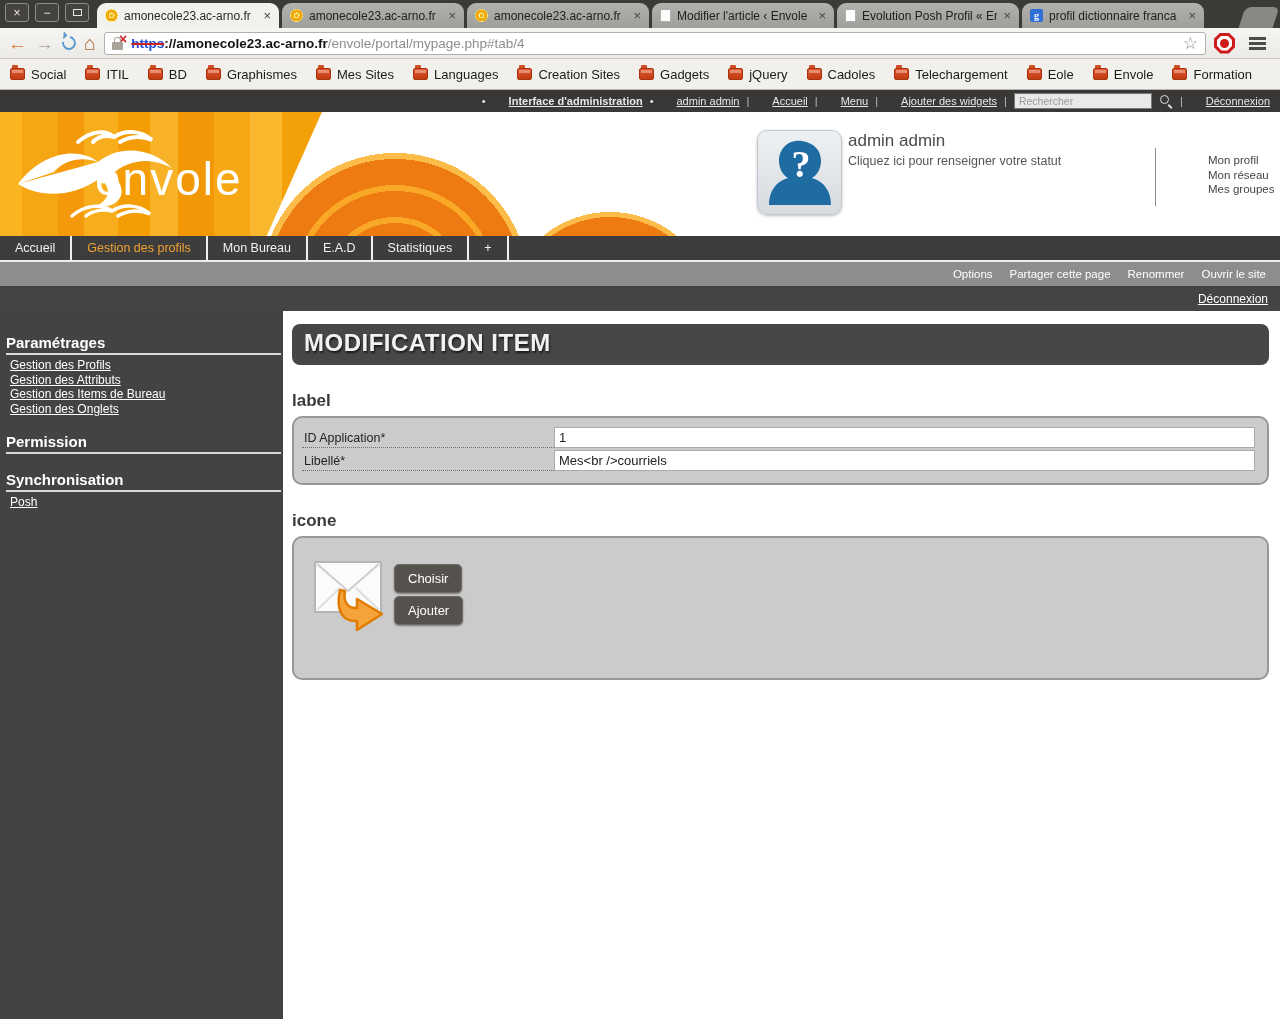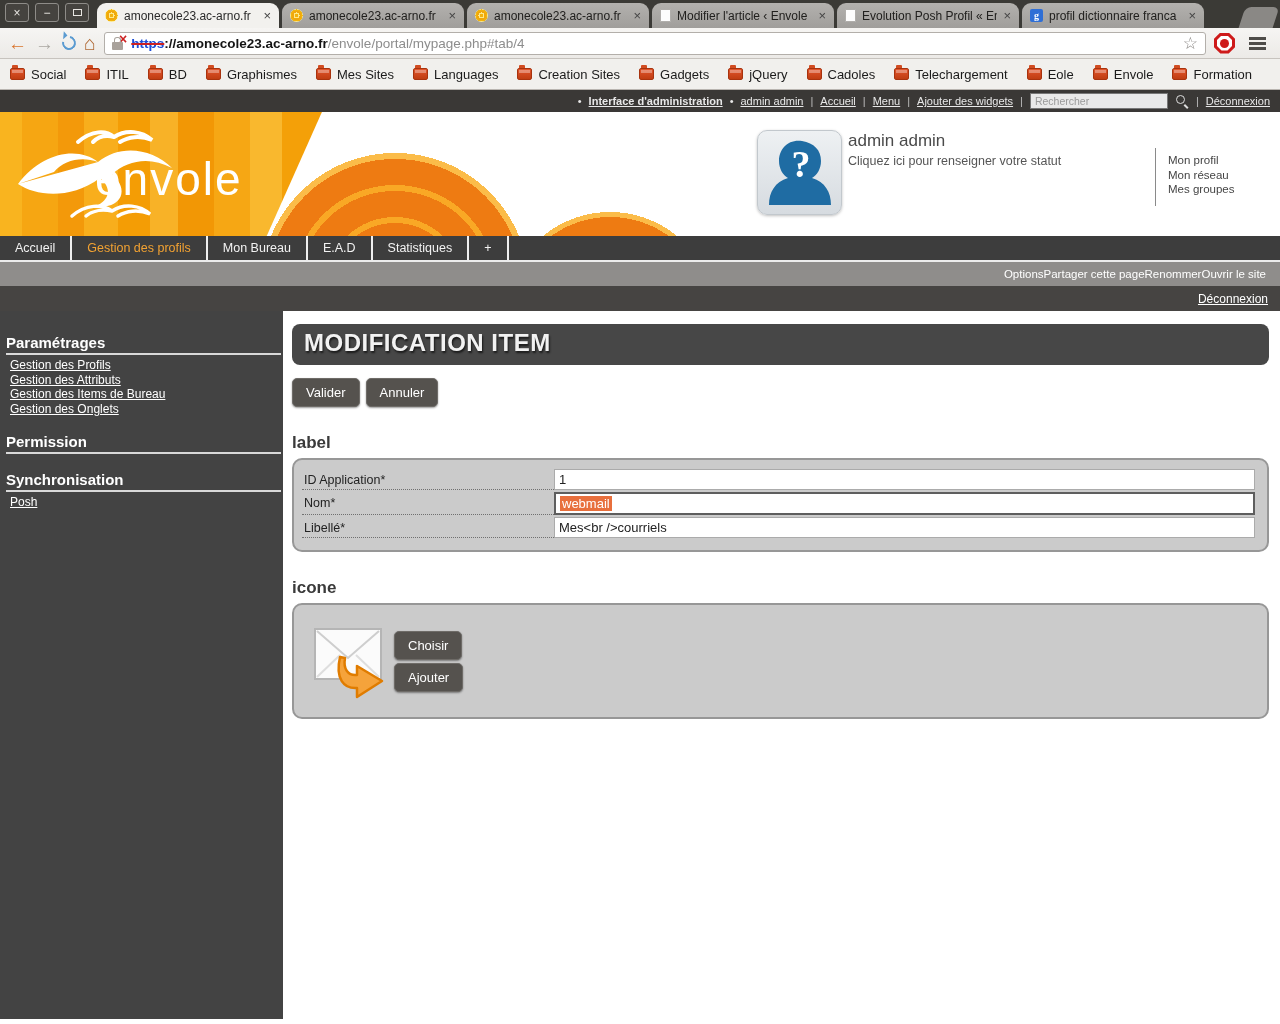--- a/index.html
+++ b/index.html
@@ -51,21 +51,21 @@
 
   .bookmarks { height:31px; background:#f1f0ed; border-bottom:1px solid #b9b5b0; display:flex; align-items:center; padding:0 10px; gap:19px; }
   .bm { display:flex; align-items:center; gap:6px; font-size:13px; color:#1b1b1b; white-space:nowrap; }
   .folder-icon { width:15px; height:12px; background:linear-gradient(#e2552b,#bf3d12); border:1px solid #a8330e; border-radius:2px; position:relative; flex:none; }
   .folder-icon::before { content:''; position:absolute; top:-4px; left:1px; width:6px; height:3px; background:#d14d22; border-radius:1px 1px 0 0; }
   .folder-icon::after { content:''; position:absolute; top:1px; left:1px; right:1px; height:3px; background:rgba(255,255,255,.35); }
 
   
   .adminbar { height:22px; background:#3a3836; display:flex; align-items:center; justify-content:flex-end;
               gap:7px; padding:0 10px; font-size:11px; color:#e8e8e8; }
-  .adminbar .lnk { color:#e8e8e8; text-decoration:underline; }
+  .adminbar .lnk { color:#e8e8e8; text-decoration:underline;margin-left:16px; }
   .adminbar .bold { font-weight:bold; }
   .adminbar .pipe { color:#bdbdbd; }
   .admin-search { width:138px; height:16px; border:1px solid #777; background:#e9e9e9; font-size:10.5px; padding:0 4px; color:#333; font-family:"Liberation Sans",sans-serif; }
   .admin-search::placeholder { color:#9a9a9a; }
   .mag-icon { width:14px; height:14px; position:relative; flex:none; }
   .mag-icon::before { content:''; position:absolute; left:1px; top:1px; width:7px; height:7px; border:1.5px solid #ddd; border-radius:50%; }
   .mag-icon::after { content:''; position:absolute; left:10px; top:10px; width:5px; height:1.8px; background:#ddd; transform:rotate(45deg); transform-origin:0 0; }
 
   
   .pheader { height:124px; position:relative; background:#fff; overflow:hidden; }
@@ -78,28 +78,28 @@
       radial-gradient(circle at 610px 205px, #f9a825 0 10px, #ee7b12 10px 26px, #f9a825 26px 31px, #ee7b12 31px 50px, #f9a825 50px 55px, #ee7b12 55px 76px, #f9a825 76px 81px, #ee7b12 81px 100px, #fbbc49 100px 105px, rgba(255,255,255,0) 105px),
       radial-gradient(circle at 748px 215px, #f9a825 0 8px, #ee7b12 8px 20px, #f9a825 20px 25px, #ee7b12 25px 42px, #f9a825 42px 47px, #ee7b12 47px 64px, #f9a825 64px 69px, #ee7b12 69px 84px, #fbbc49 84px 89px, rgba(255,255,255,0) 89px); }
   .hdr-logo { position:absolute; left:0; top:0; width:340px; height:124px; }
   .logo-text { position:absolute; left:95px; top:40px; color:#fff; font-size:46px; letter-spacing:2px; font-weight:normal; }
   .birds-svg { position:absolute; left:0; top:0; }
   .user-avatar { position:absolute; left:757px; top:18px; width:85px; height:85px; border-radius:10px;
     background:linear-gradient(#eef1f3,#d6dbe0); border:1px solid #c2c8cd; box-shadow:0 1px 3px rgba(0,0,0,.25); overflow:hidden; }
   .user-name { position:absolute; left:848px; top:19px; font-size:17px; color:#4a4a4a; }
   .user-status { position:absolute; left:848px; top:42px; font-size:12.5px; color:#555; }
   .hdr-vdivider { position:absolute; left:1155px; top:36px; width:1px; height:58px; background:#8a8a8a; }
-  .profile-links { position:absolute; left:1168px; top:41px; font-size:11.5px; color:#454545; }
+  .profile-links { position:absolute; left:1208px; top:41px; font-size:11.5px; color:#454545; }
   .profile-links div { line-height:14.5px; }
 
   
   .pnav { height:26px; background:#3d3d3d; border-bottom:2px solid #ececec; display:flex; }
   .pnav-tab { height:100%; padding:0 15px; display:flex; align-items:center; font-size:12.5px; color:#f2f2f2; border-right:2px solid #efefef; }
   .pnav-tab.active { color:#f2a232; }
-  .actionsbar { height:22px; background:#8f8d8b; display:flex; align-items:center; justify-content:flex-end; padding:12px 14px; }
+  .actionsbar { height:22px; background:#8f8d8b; display:flex; align-items:center; justify-content:flex-end; gap:17px; padding:12px 14px; }
   .actionsbar span { font-size:11.5px; color:#fff; }
   .logoutbar { height:25px; background:#464442; display:flex; align-items:center; justify-content:flex-end; padding:0 12px; }
   .logoutbar a { color:#fff; font-size:12px; text-decoration:underline; }
 
   
   .content { display:flex; height:708px; }
   .sidebar { width:283px; background:#434343; color:#fff; padding-top:23px; flex:none; }
   .side-section { margin-bottom:17px; }
   .side-heading { font-size:15px; font-weight:bold; margin:0 2px 3px 6px; padding-bottom:2px; border-bottom:2px solid #d9d9d9; }
   .side-link { display:block; margin-left:10px; font-size:12px; line-height:14.5px; color:#fff; text-decoration:underline; }
@@ -112,21 +112,21 @@
   .btn { background:#55524e; border:1px solid #6e6b67; color:#fff; font-size:13px; padding:6px 13px; border-radius:5px;
          box-shadow:0 1px 2px rgba(0,0,0,.4); font-family:"Liberation Sans",sans-serif; }
   .section-heading { margin:26px 0 5px; font-size:17px; font-weight:bold; color:#3a3a3a; }
   .panel { background:#cbcbcb; border:2px solid #979797; border-radius:10px; padding:9px 12px 10px 8px; }
   .form-row { display:flex; align-items:stretch; margin-bottom:2px; }
   .form-label { width:252px; flex:none; font-size:12.5px; color:#222; border-bottom:1px dotted #707070; padding:4px 0 2px 2px; }
   .form-input { flex:1; background:#fff; border:1px solid #ababab; padding:2px 4px; font-size:13px; color:#222; display:flex; align-items:center; }
   .form-input.focused { border:2px solid #5e5e5e; }
   .fval.selected { background:#e86f3c; color:#fff; padding:0 2px; }
 
-  .icon-panel { height:116px; position:relative; padding:12px; }
+  .icon-panel { height:144px; position:relative; padding:12px; }
   .mailfwd { position:absolute; left:18px; top:16px; }
   .icon-btns { position:absolute; left:100px; top:26px; display:flex; flex-direction:column; gap:3px; align-items:flex-start; }
 </style>
 </head>
 <body>
 
 <div class="tabstrip" data-interactable="false">
   <div class="win-controls" data-interactable="false">
     <span class="winbtn" data-interactable="true">×</span>
     <span class="winbtn" data-interactable="true">−</span>
@@ -382,41 +382,31 @@
         <div data-interactable="false">
 
             <a class="side-link" data-interactable="true">Posh</a>
           </div>
       </div>
     </div>
 
   <div class="main" data-interactable="false">
     <div class="page-title" data-interactable="false">MODIFICATION ITEM</div>
 
-    <div class="btn-row" data-interactable="false">
-      <button class="btn" data-interactable="true">Valider</button>
-      <button class="btn" data-interactable="true">Annuler</button>
-    </div>
 
     <div class="section-heading" data-interactable="false">label</div>
     <div class="panel" data-interactable="false">
 
         <div class="form-row" data-interactable="false">
           <div class="form-label" data-interactable="false">ID Application*</div>
           <div class="form-input" data-interactable="true">
             <span class="fval" data-interactable="false">1</span>
           </div>
         </div>
 
-        <div class="form-row" data-interactable="false">
-          <div class="form-label" data-interactable="false">Nom*</div>
-          <div class="form-input focused" data-interactable="true">
-            <span class="fval selected" data-interactable="false">webmail</span>
-          </div>
-        </div>
 
         <div class="form-row" data-interactable="false">
           <div class="form-label" data-interactable="false">Libellé*</div>
           <div class="form-input" data-interactable="true">
             <span class="fval" data-interactable="false">Mes&lt;br /&gt;courriels</span>
           </div>
         </div>
 
       </div>
 

